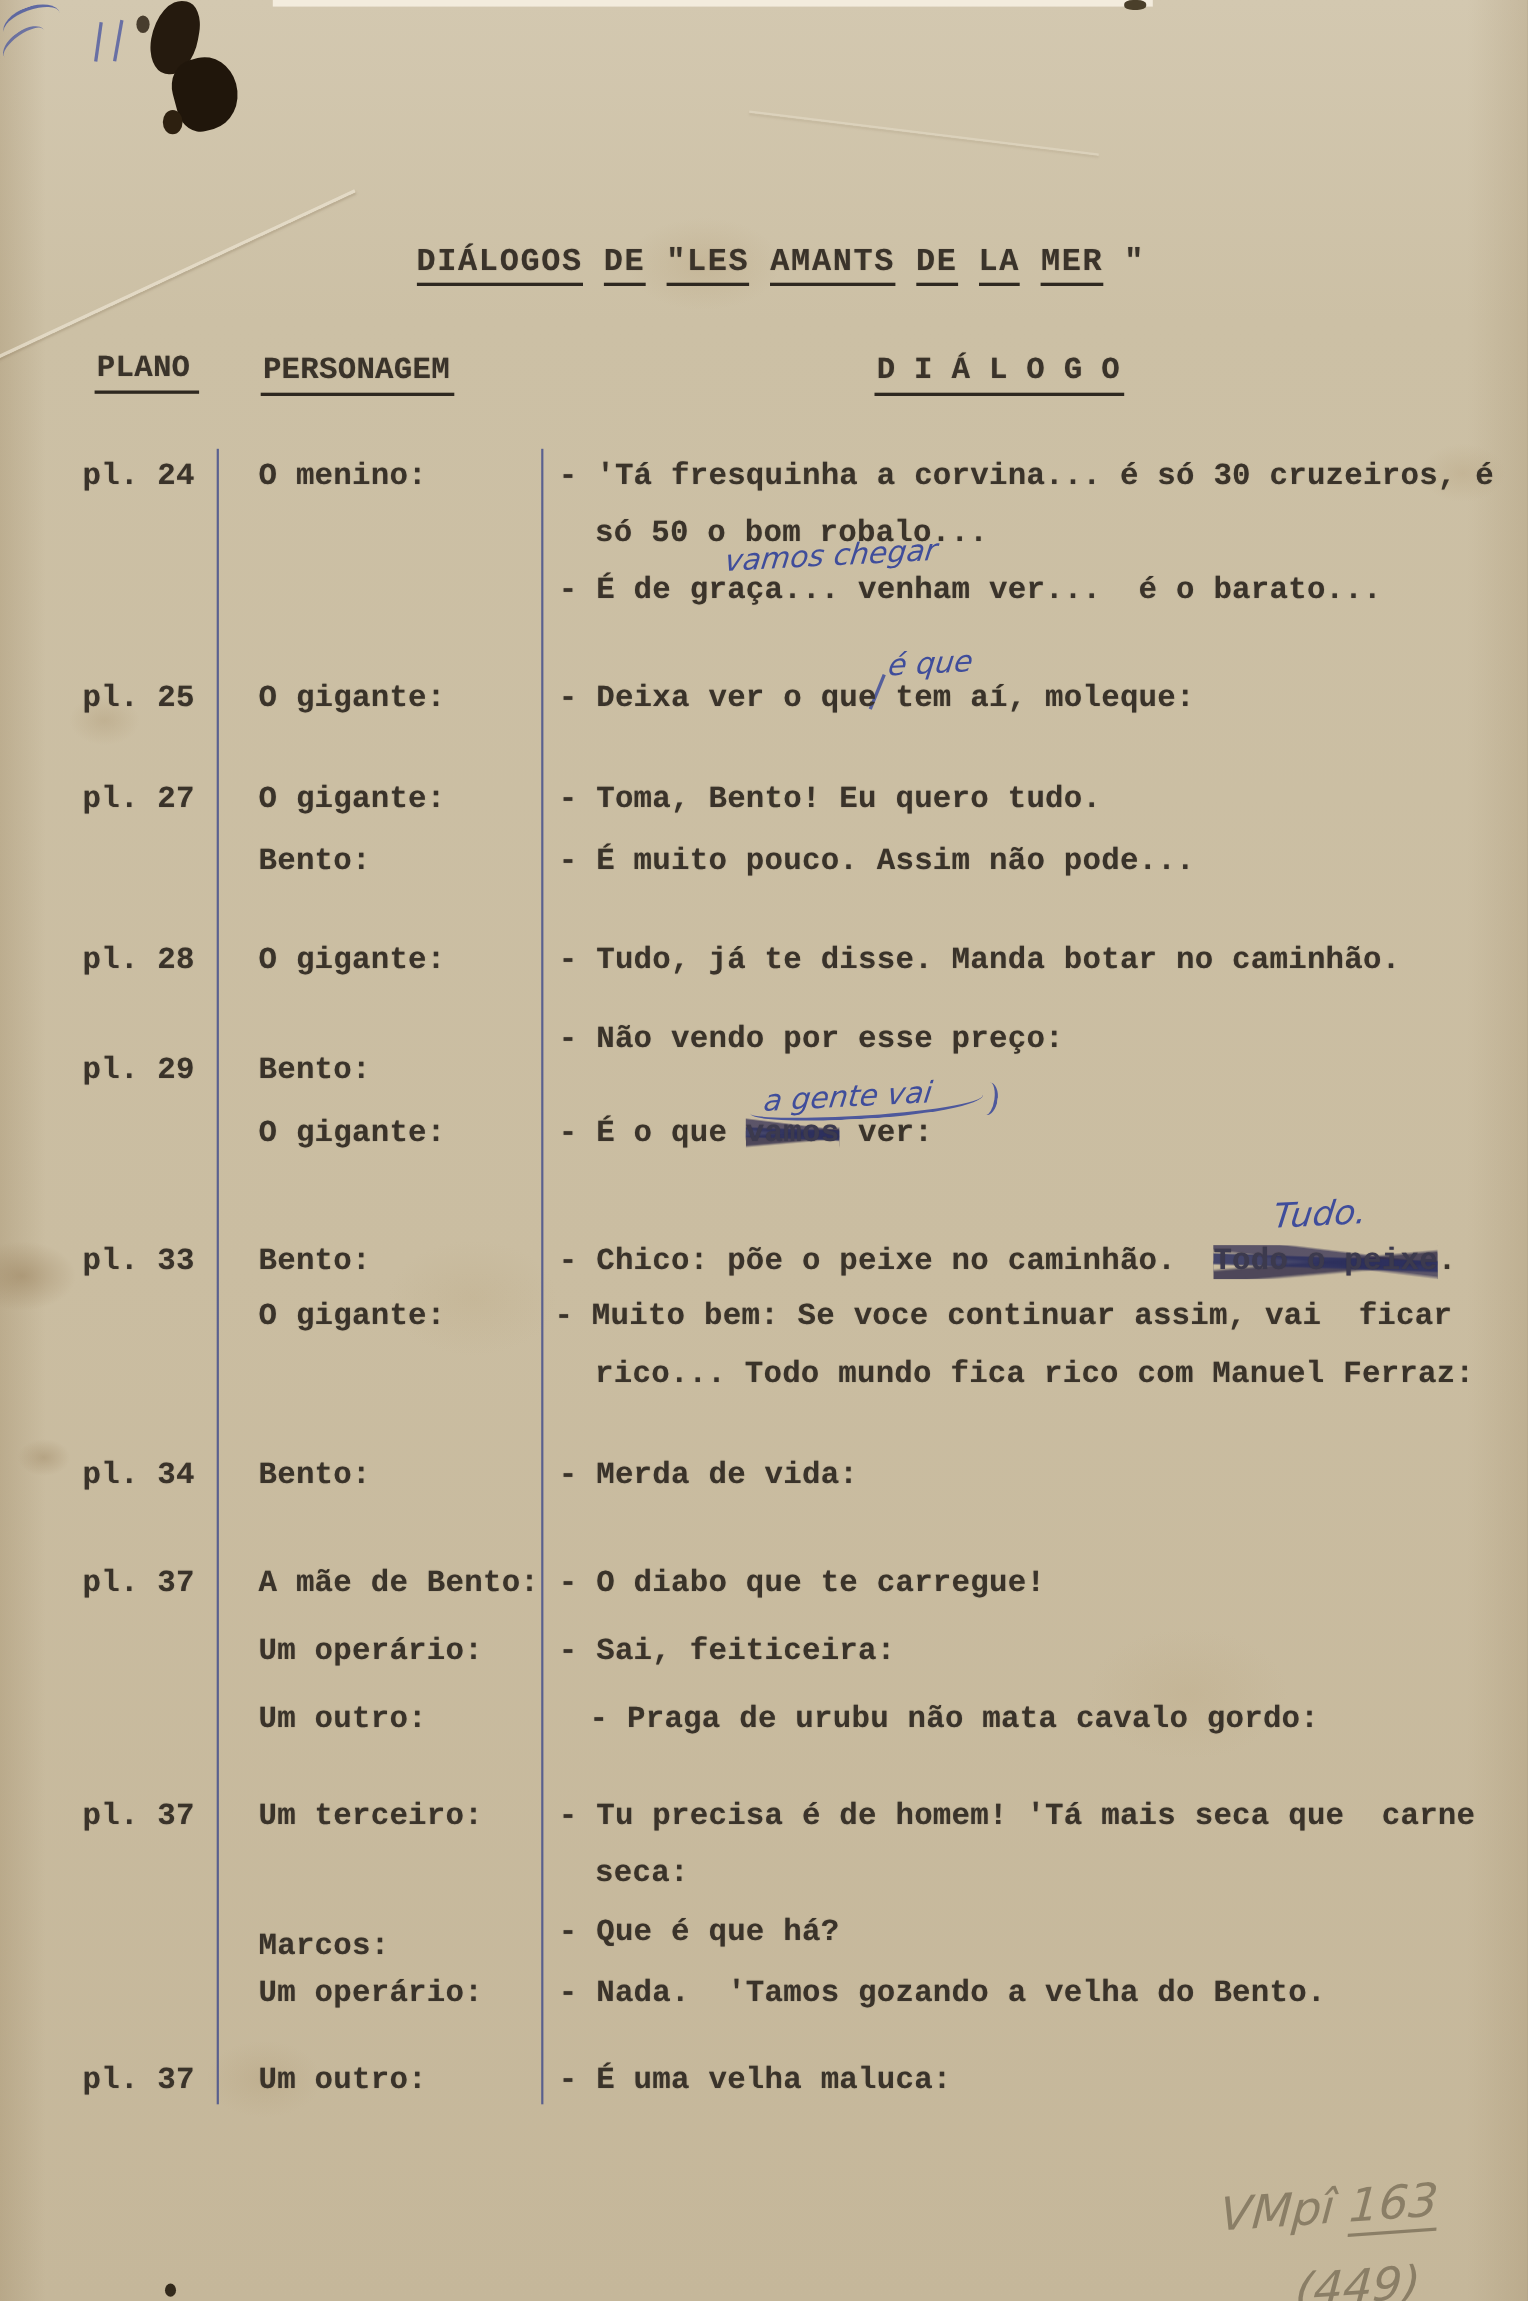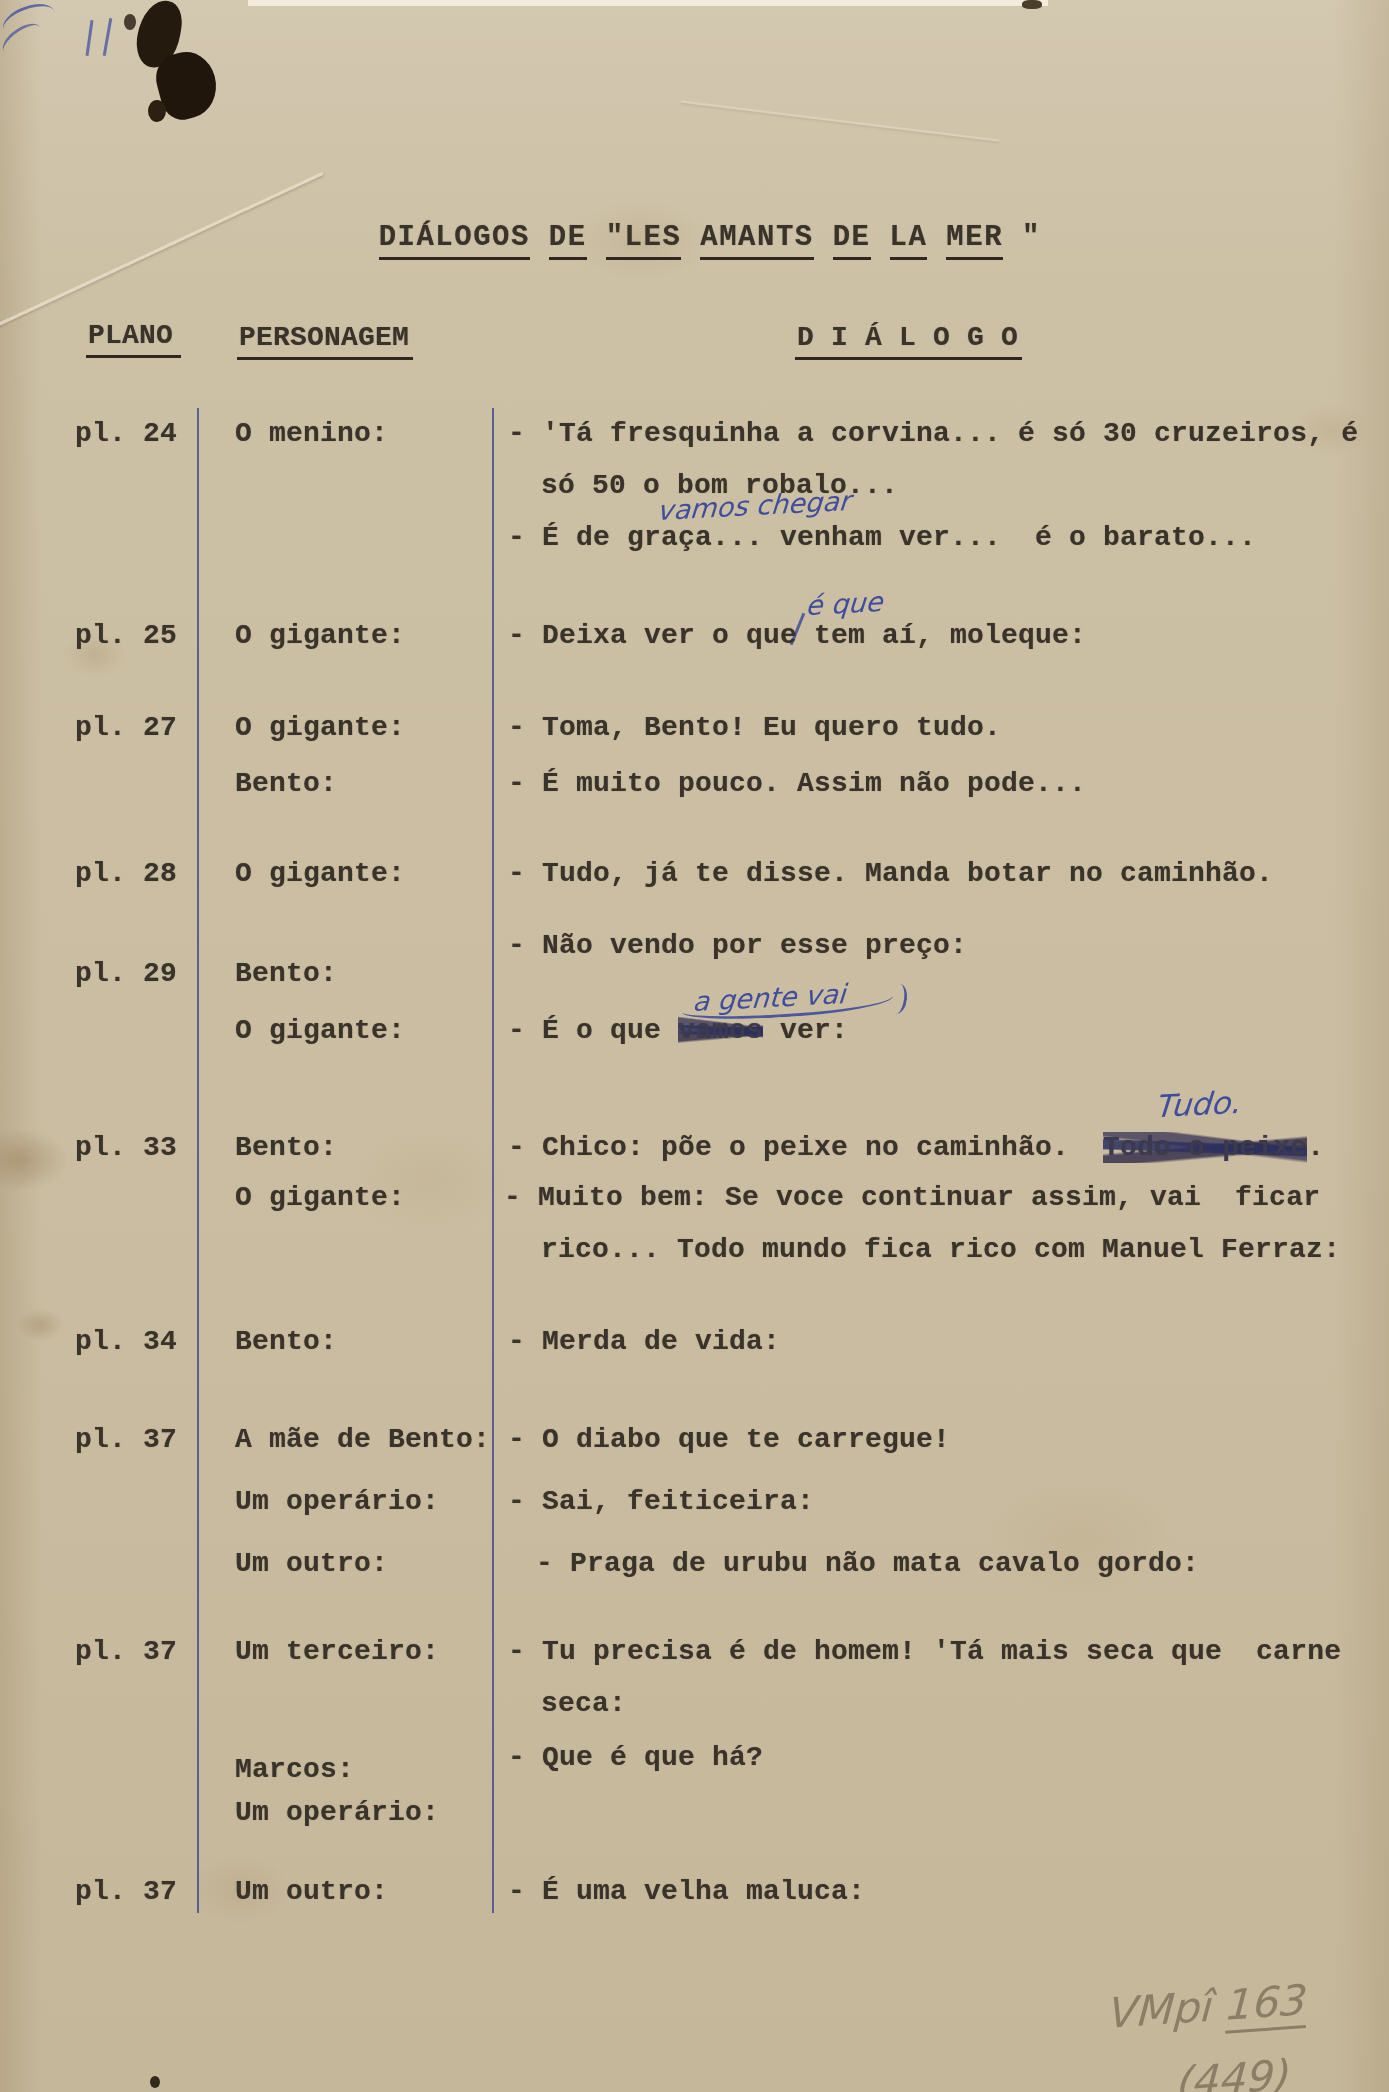--- a/index.html
+++ b/index.html
@@ -131,20 +131,21 @@
   <div class="t" style="left:235px; top:1548px;">Um outro:</div>
   <div class="t" style="left:536px; top:1548px;">- Praga de urubu não mata cavalo gordo:</div>
 
   <div class="t" style="left:75px; top:1636px;">pl. 37</div>
   <div class="t" style="left:235px; top:1636px;">Um terceiro:</div>
   <div class="t" style="left:508px; top:1636px;">- Tu precisa é de homem! 'Tá mais seca que  carne</div>
   <div class="t" style="left:541px; top:1688px;">seca:</div>
   <div class="t" style="left:235px; top:1742px;margin-top:12px;">Marcos:</div>
   <div class="t" style="left:508px; top:1742px;">- Que é que há?</div>
   <div class="t" style="left:235px; top:1797px;">Um operário:</div>
+  <div class="t" style="left:508px; top:1797px;">- Nada.  'Tamos gozando a velha do Bento.</div>
 
   <div class="t" style="left:75px; top:1876px;">pl. 37</div>
   <div class="t" style="left:235px; top:1876px;">Um outro:</div>
   <div class="t" style="left:508px; top:1876px;">- É uma velha maluca:</div>
 
   <div class="pencil" style="left:1110px; top:1982px;"><span>VMpî </span><span class="u163">163</span></div>
   <div class="pencil" style="left:1178px; top:2054px;">(449)</div>
 
 </div>
 

